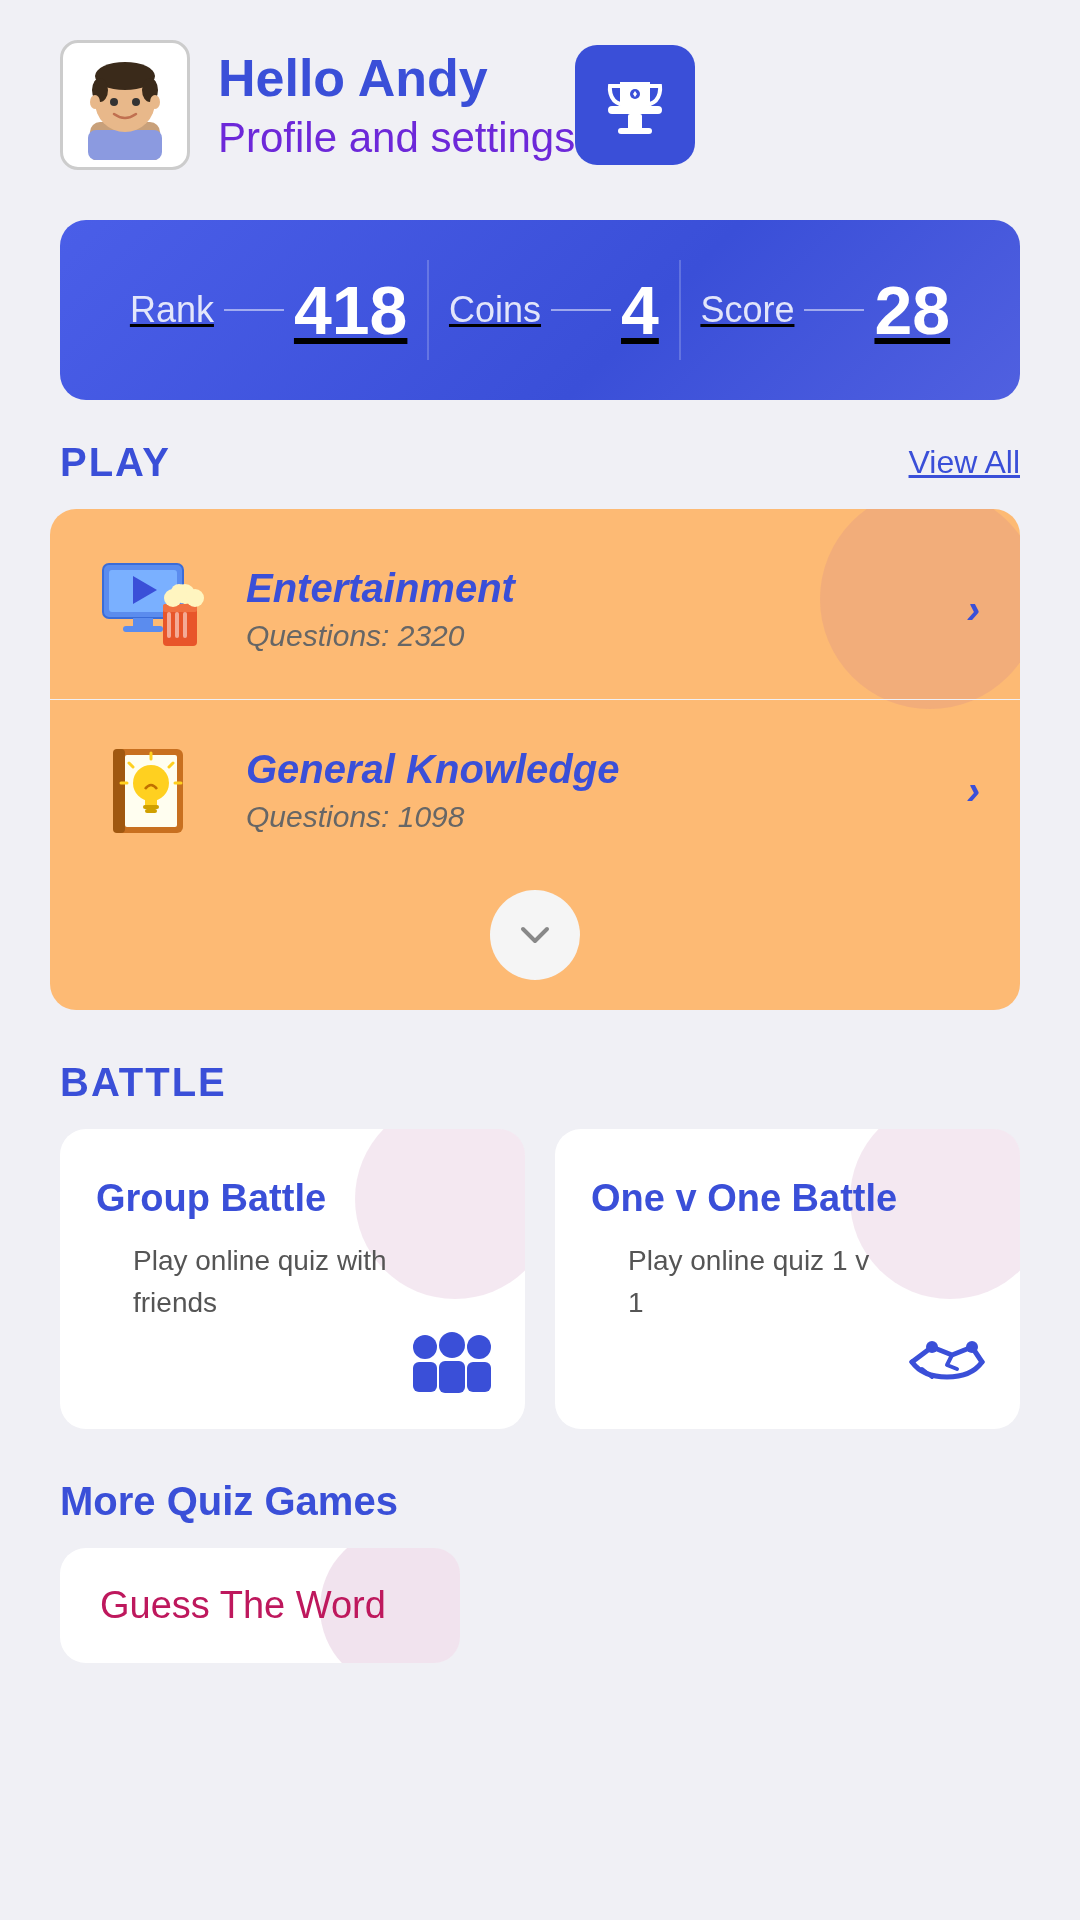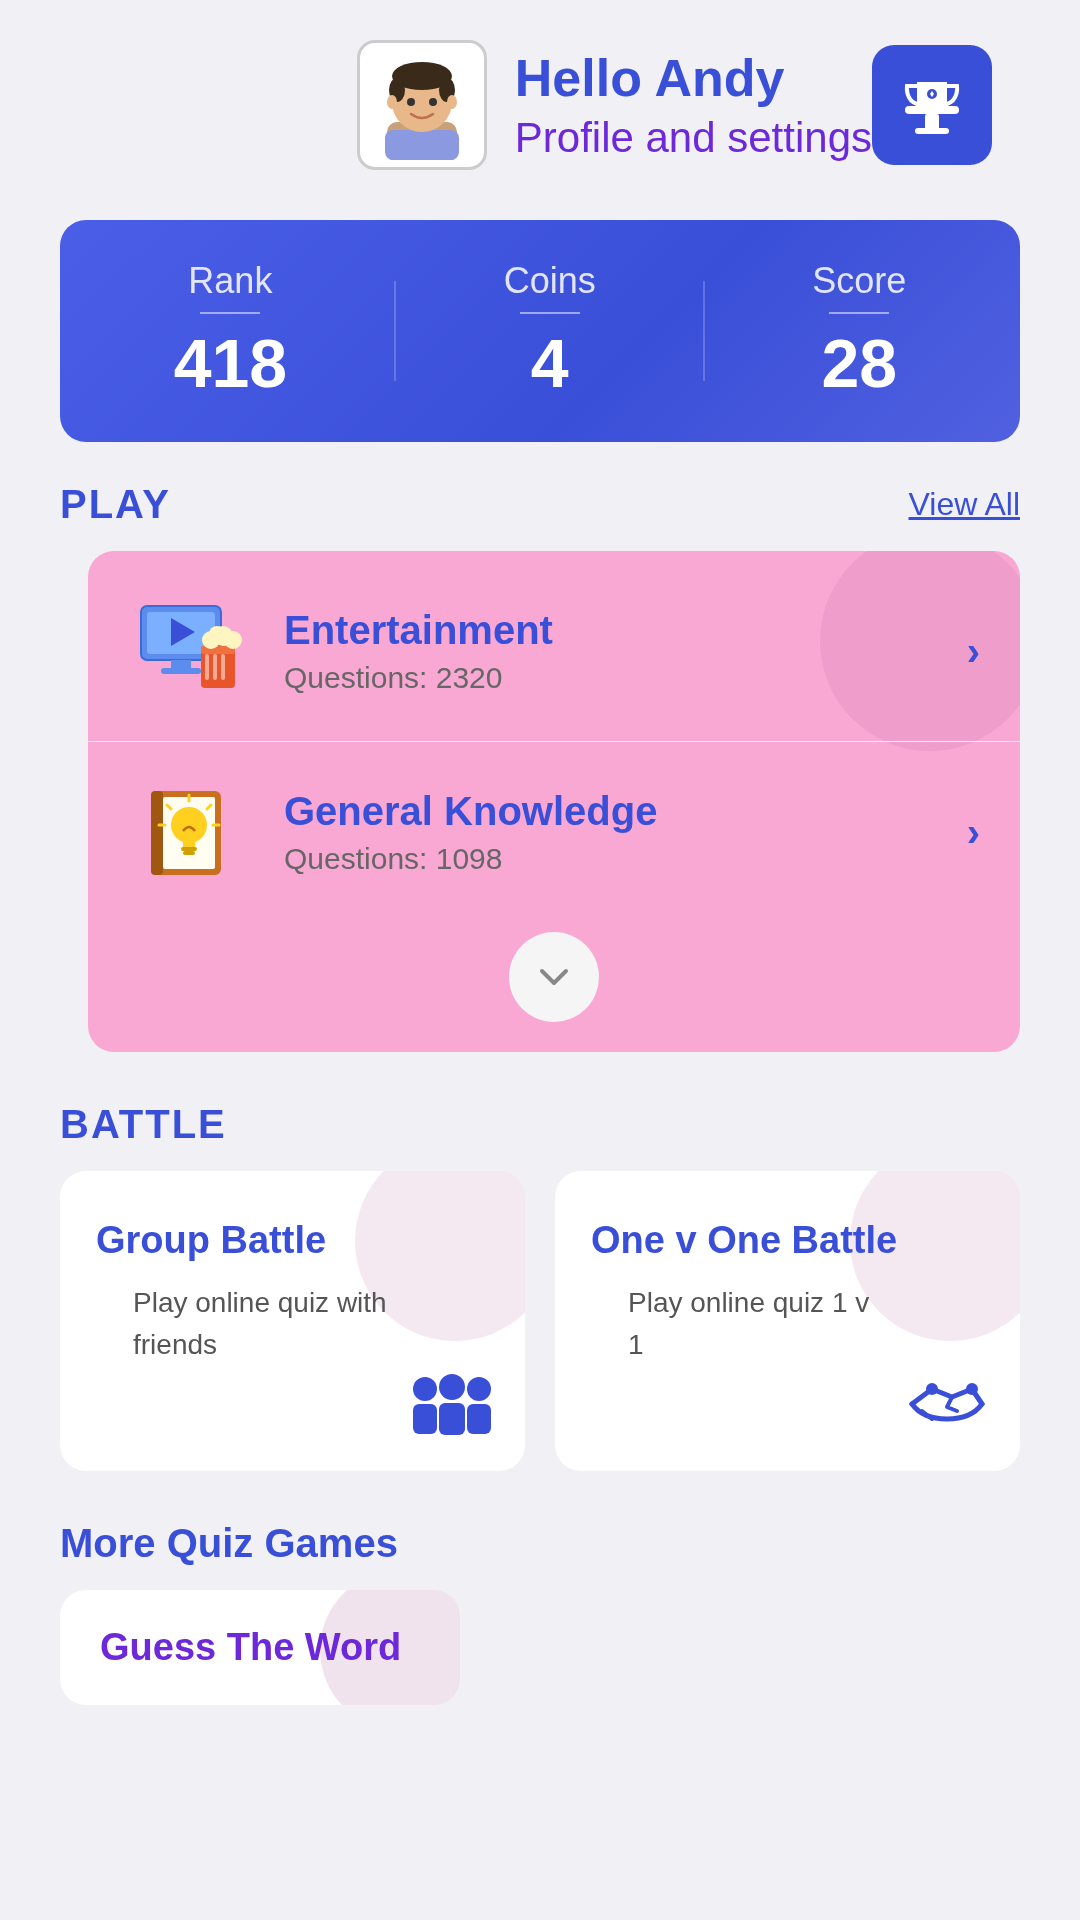--- a/index.html
+++ b/index.html
@@ -9,21 +9,21 @@
       font-family: -apple-system, BlinkMacSystemFont, 'Segoe UI', sans-serif;
       width: 1080px;
       min-height: 1920px;
       overflow-x: hidden;
     }
 
     
     .header {
       display: flex;
       align-items: center;
-      justify-content: flex-end;
+      justify-content: flex-start;
       padding: 40px 88px 30px 60px;
     }
     .header-left {
       display: flex;
       align-items: center;
       gap: 28px;
     }
     .avatar-wrap {
       width: 130px;
       height: 130px;
@@ -63,23 +63,24 @@
       margin: 20px 60px 40px 60px;
       background: linear-gradient(135deg, #4a5ee8 0%, #3a4fd8 60%, #5060e0 100%);
       border-radius: 26px;
       padding: 40px 60px;
       display: flex;
       align-items: center;
       justify-content: space-around;
     }
     .stat-item {
       display: flex;
-      flex-direction: column;
+      flex-direction: row;
       align-items: center;
       gap: 10px;
+      text-decoration: underline;
     }
     .stat-label {
       font-size: 36px;
       color: rgba(255,255,255,0.85);
       font-weight: 400;
     }
     .stat-divider {
       width: 60px;
       height: 2px;
       background: rgba(255,255,255,0.5);
@@ -111,26 +112,27 @@
     }
     .view-all {
       font-size: 32px;
       color: #3a4fd8;
       text-decoration: underline;
       cursor: pointer;
     }
 
     
     .play-card {
-      margin: 0 60px 50px 88px;
-      background: #f9a8d4;
+      margin: 0 60px 50px 50px;
+      background: #fdba74;
       border-radius: 26px;
       padding: 10px 0 30px 0;
       position: relative;
       overflow: hidden;
+      font-style: italic;
     }
     .play-card-decoration {
       position: absolute;
       top: -20px;
       right: -20px;
       width: 220px;
       height: 220px;
       background: rgba(180,100,160,0.15);
       border-radius: 50%;
     }
@@ -260,22 +262,22 @@
       position: absolute;
       top: -20px;
       right: -20px;
       width: 160px;
       height: 160px;
       background: rgba(180,100,160,0.18);
       border-radius: 50%;
     }
     .guess-title {
       font-size: 38px;
-      font-weight: 700;
-      color: #6d28d9;
+      font-weight: 400;
+      color: #be185d;
       position: relative;
       z-index: 1;
     }
   </style>
 </head>
 <body>
 
 <div class="header">
   <div class="header-left">
     <div class="avatar-wrap">

